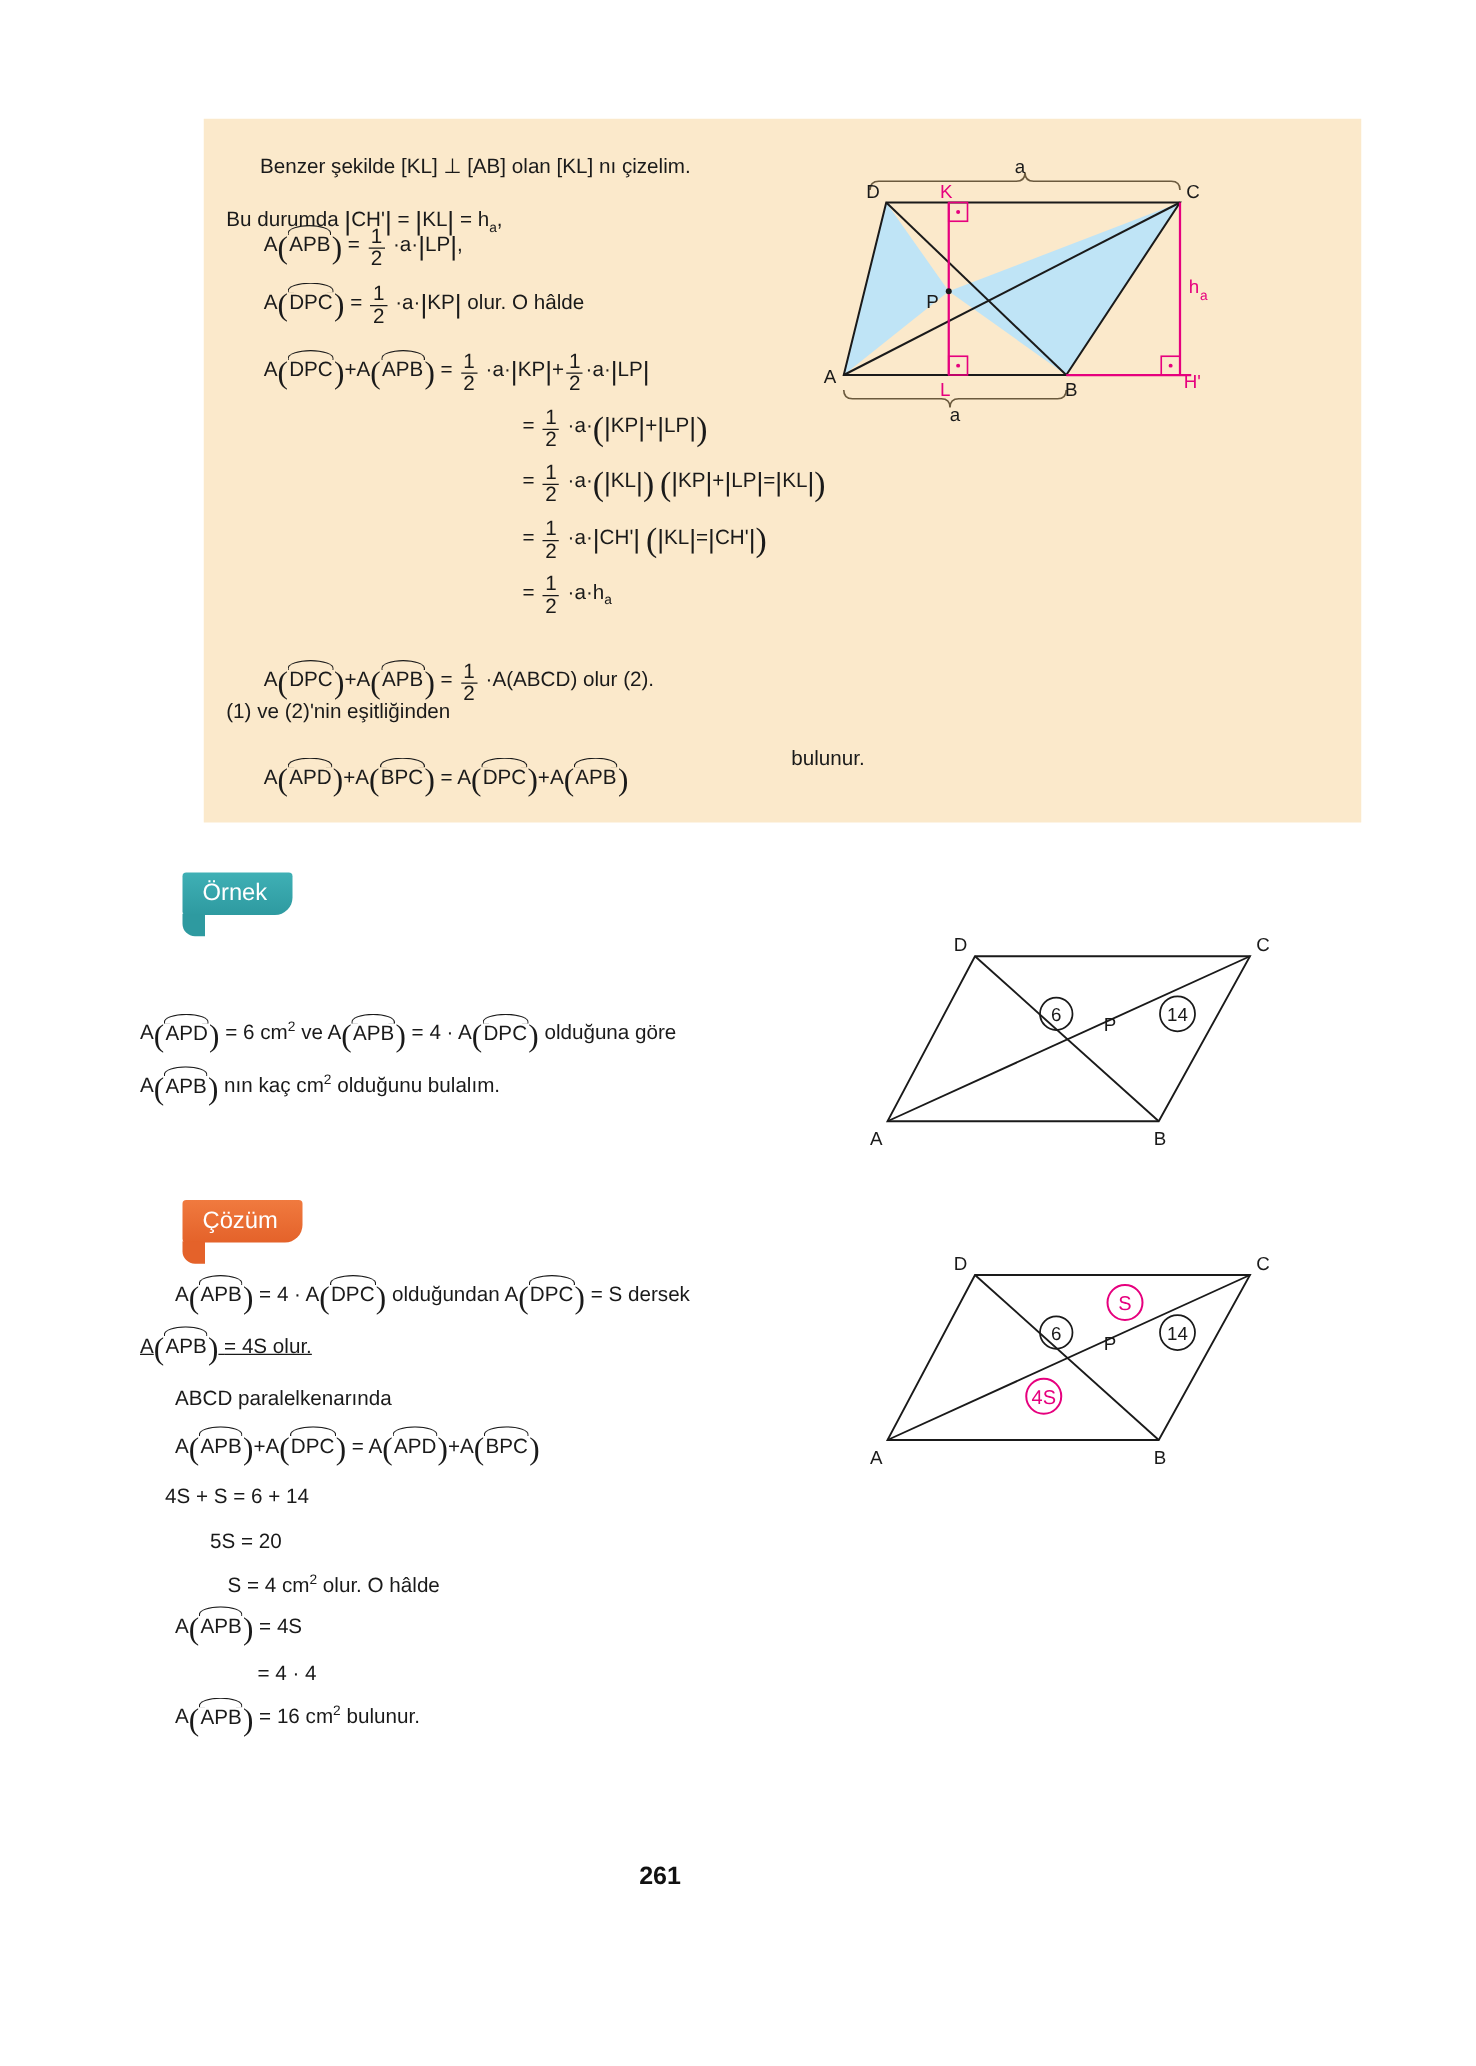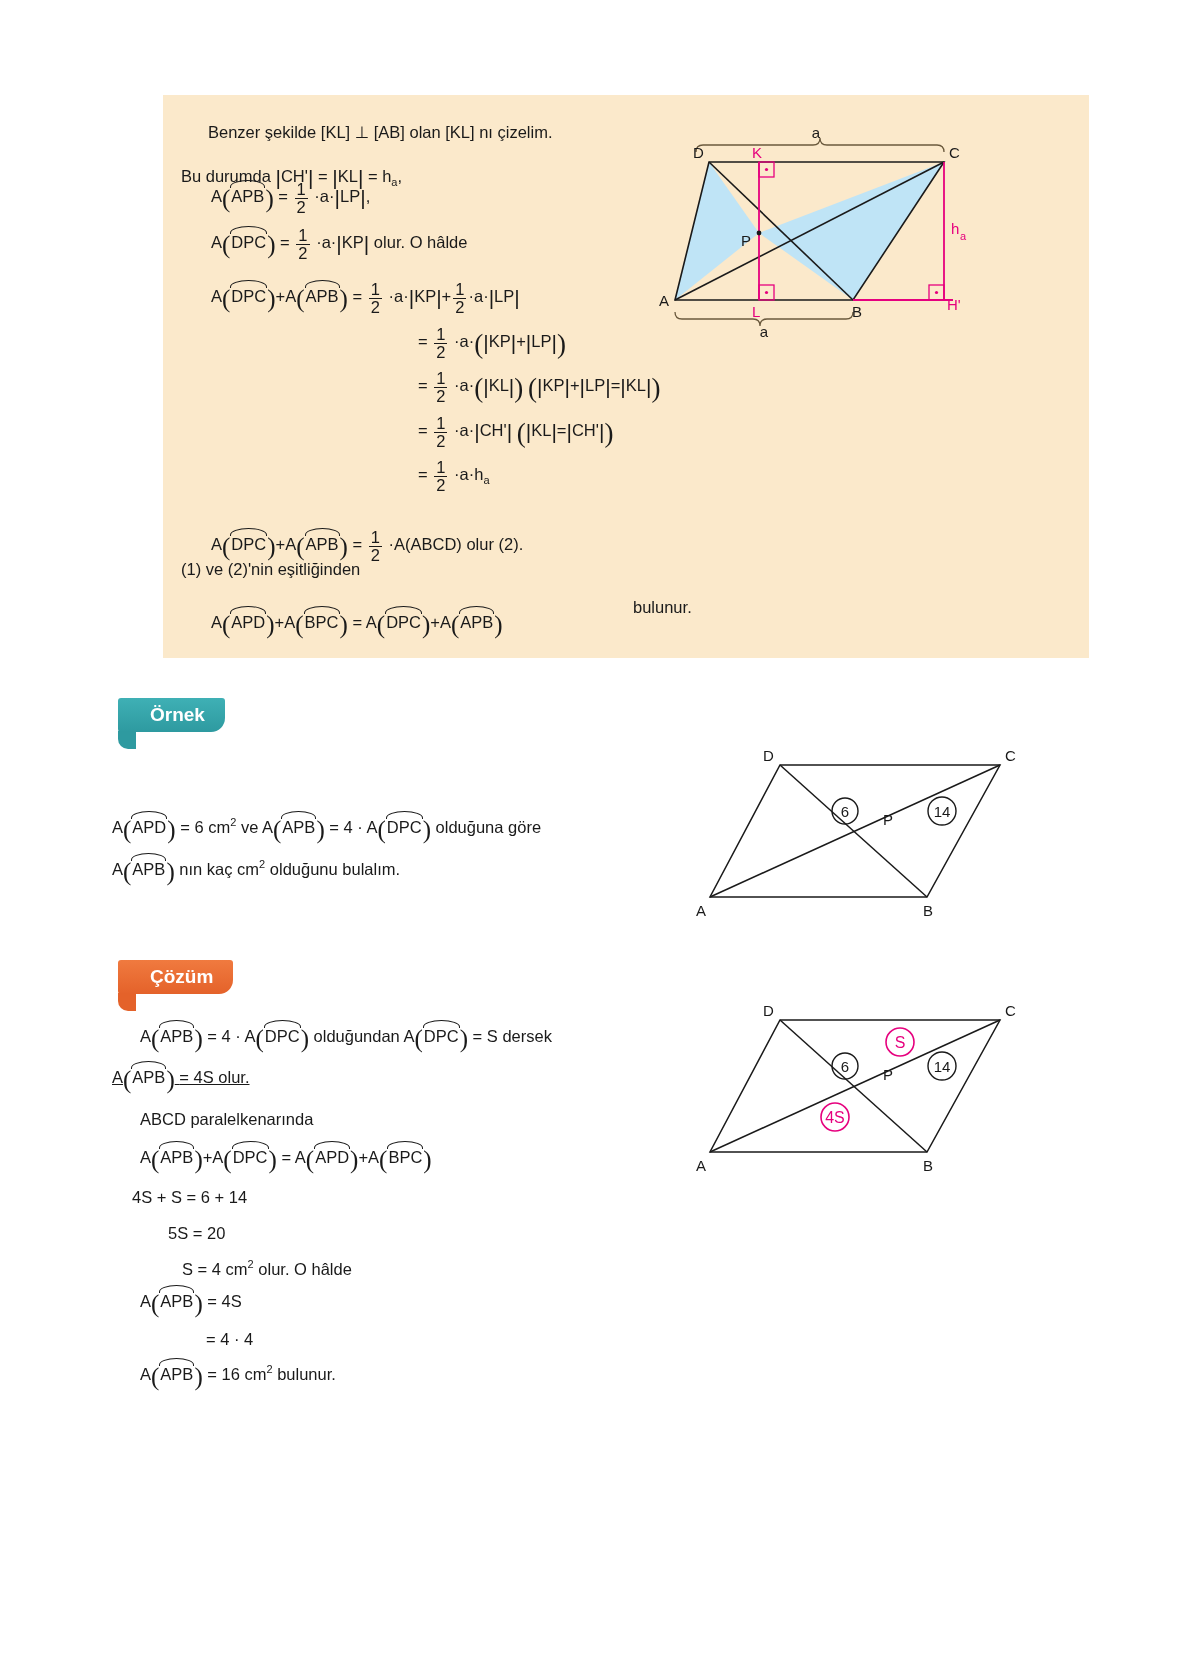--- a/index.html
+++ b/index.html
@@ -35,24 +35,25 @@
   .frac .num{display:block;font-size:16.5px;padding:0 2px;}
   .frac .den{display:block;font-size:16.5px;border-top:1.4px solid #1a1a1a;padding:0 2px;}
   .vb{display:inline-block;font-size:21px;line-height:0.8;vertical-align:-3px;}
   .bigparen{display:inline-block;font-size:27px;line-height:0.7;vertical-align:-6px;font-family:"Liberation Serif",serif;}
   sub.sm{font-size:11px;}
   sup.sm{font-size:11px;}
 
   
   .tab{
     position:absolute;
-    color:#ffffff;font-weight:bold;font-size:19px;
-    padding:7px 20px 8px 32px;
+    color:#ffffff;font-weight:normal;font-size:19px;
+    padding:7px 20px 8px 16px;
     border-radius:3px 3px 14px 3px;
     line-height:1;
+    margin-left:28px;
   }
   .tab.ornek{background:linear-gradient(180deg,#3fb0b5,#2e9aa0);}
   .tab.cozum{background:linear-gradient(180deg,#f07a3f,#e4622a);}
   .tab::after{
     content:"";position:absolute;left:0;bottom:-17px;
     width:18px;height:18px;
   }
   .tab.ornek::after{background:linear-gradient(180deg,#2e9aa0,#2e9aa0);border-radius:0 0 0 10px;}
   .tab.cozum::after{background:#e4622a;border-radius:0 0 0 10px;}
 
@@ -285,14 +286,15 @@
     <circle cx="145" cy="117" r="14" fill="none" stroke="#e6007e" stroke-width="1.6"></circle>
     <text x="145" y="123" font-size="16" text-anchor="middle" fill="#e6007e" font-family="Liberation Sans, sans-serif">4S</text>
 
     <text x="6" y="171" font-size="15" fill="#1a1a1a" font-family="Liberation Sans, sans-serif">A</text>
     <text x="233" y="171" font-size="15" fill="#1a1a1a" font-family="Liberation Sans, sans-serif">B</text>
     <text x="315" y="16" font-size="15" fill="#1a1a1a" font-family="Liberation Sans, sans-serif">C</text>
     <text x="73" y="16" font-size="15" fill="#1a1a1a" font-family="Liberation Sans, sans-serif">D</text>
     <text x="193" y="80" font-size="15" fill="#1a1a1a" font-family="Liberation Sans, sans-serif">P</text>
   </svg>
 
+  <div class="pgnum"><span>261</span></div>
 
 </div>
 
 </body></html>

